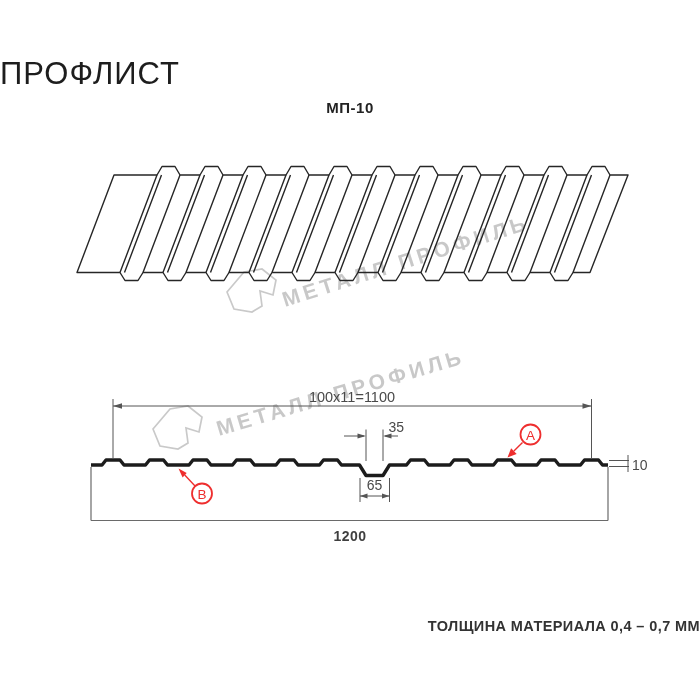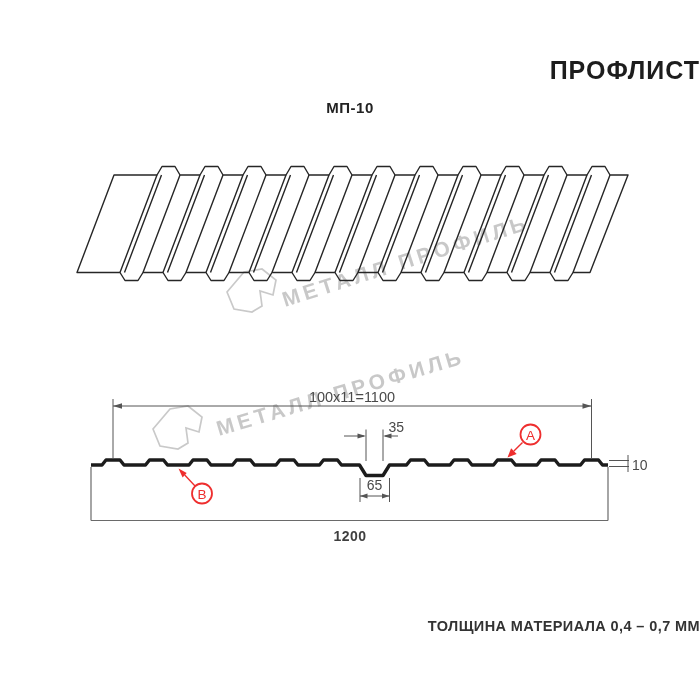--- a/index.html
+++ b/index.html
@@ -1,19 +1,19 @@
 <!DOCTYPE html>
 <html><head>
 <meta charset="utf-8">
 <style>
   html,body{margin:0;padding:0;background:#fff;}
   .page{position:relative;width:700px;height:700px;background:#ffffff;overflow:hidden;
         font-family:"Liberation Sans",sans-serif;}
-  .title{position:absolute;left:0;top:56px;width:700px;text-align:right;
-         font-size:25px;font-weight:700;letter-spacing:1px;color:#1d1d1d;}
+  .title{position:absolute;left:0;top:56px;width:700px;text-align:left;
+         font-size:31px;font-weight:400;letter-spacing:1px;color:#1d1d1d;}
   .subtitle{position:absolute;left:0;top:99px;width:700px;text-align:center;
          font-size:15px;font-weight:700;letter-spacing:.5px;color:#222;}
   .footer{position:absolute;left:0;top:618px;width:700px;text-align:right;
          font-size:14.5px;font-weight:700;letter-spacing:.4px;color:#333;}
   svg{position:absolute;left:0;top:0;}
   .thin{stroke:#555;stroke-width:1;fill:none;}
   .rect{stroke:#6a6a6a;stroke-width:1.2;fill:none;}
   .profile{stroke:#1c1c1c;stroke-width:3.4;fill:none;stroke-linejoin:round;}
   .sheet{stroke:#262626;stroke-width:1.4;fill:none;stroke-linejoin:round;}
   .dim{font-size:14px;fill:#4a4a4a;}

